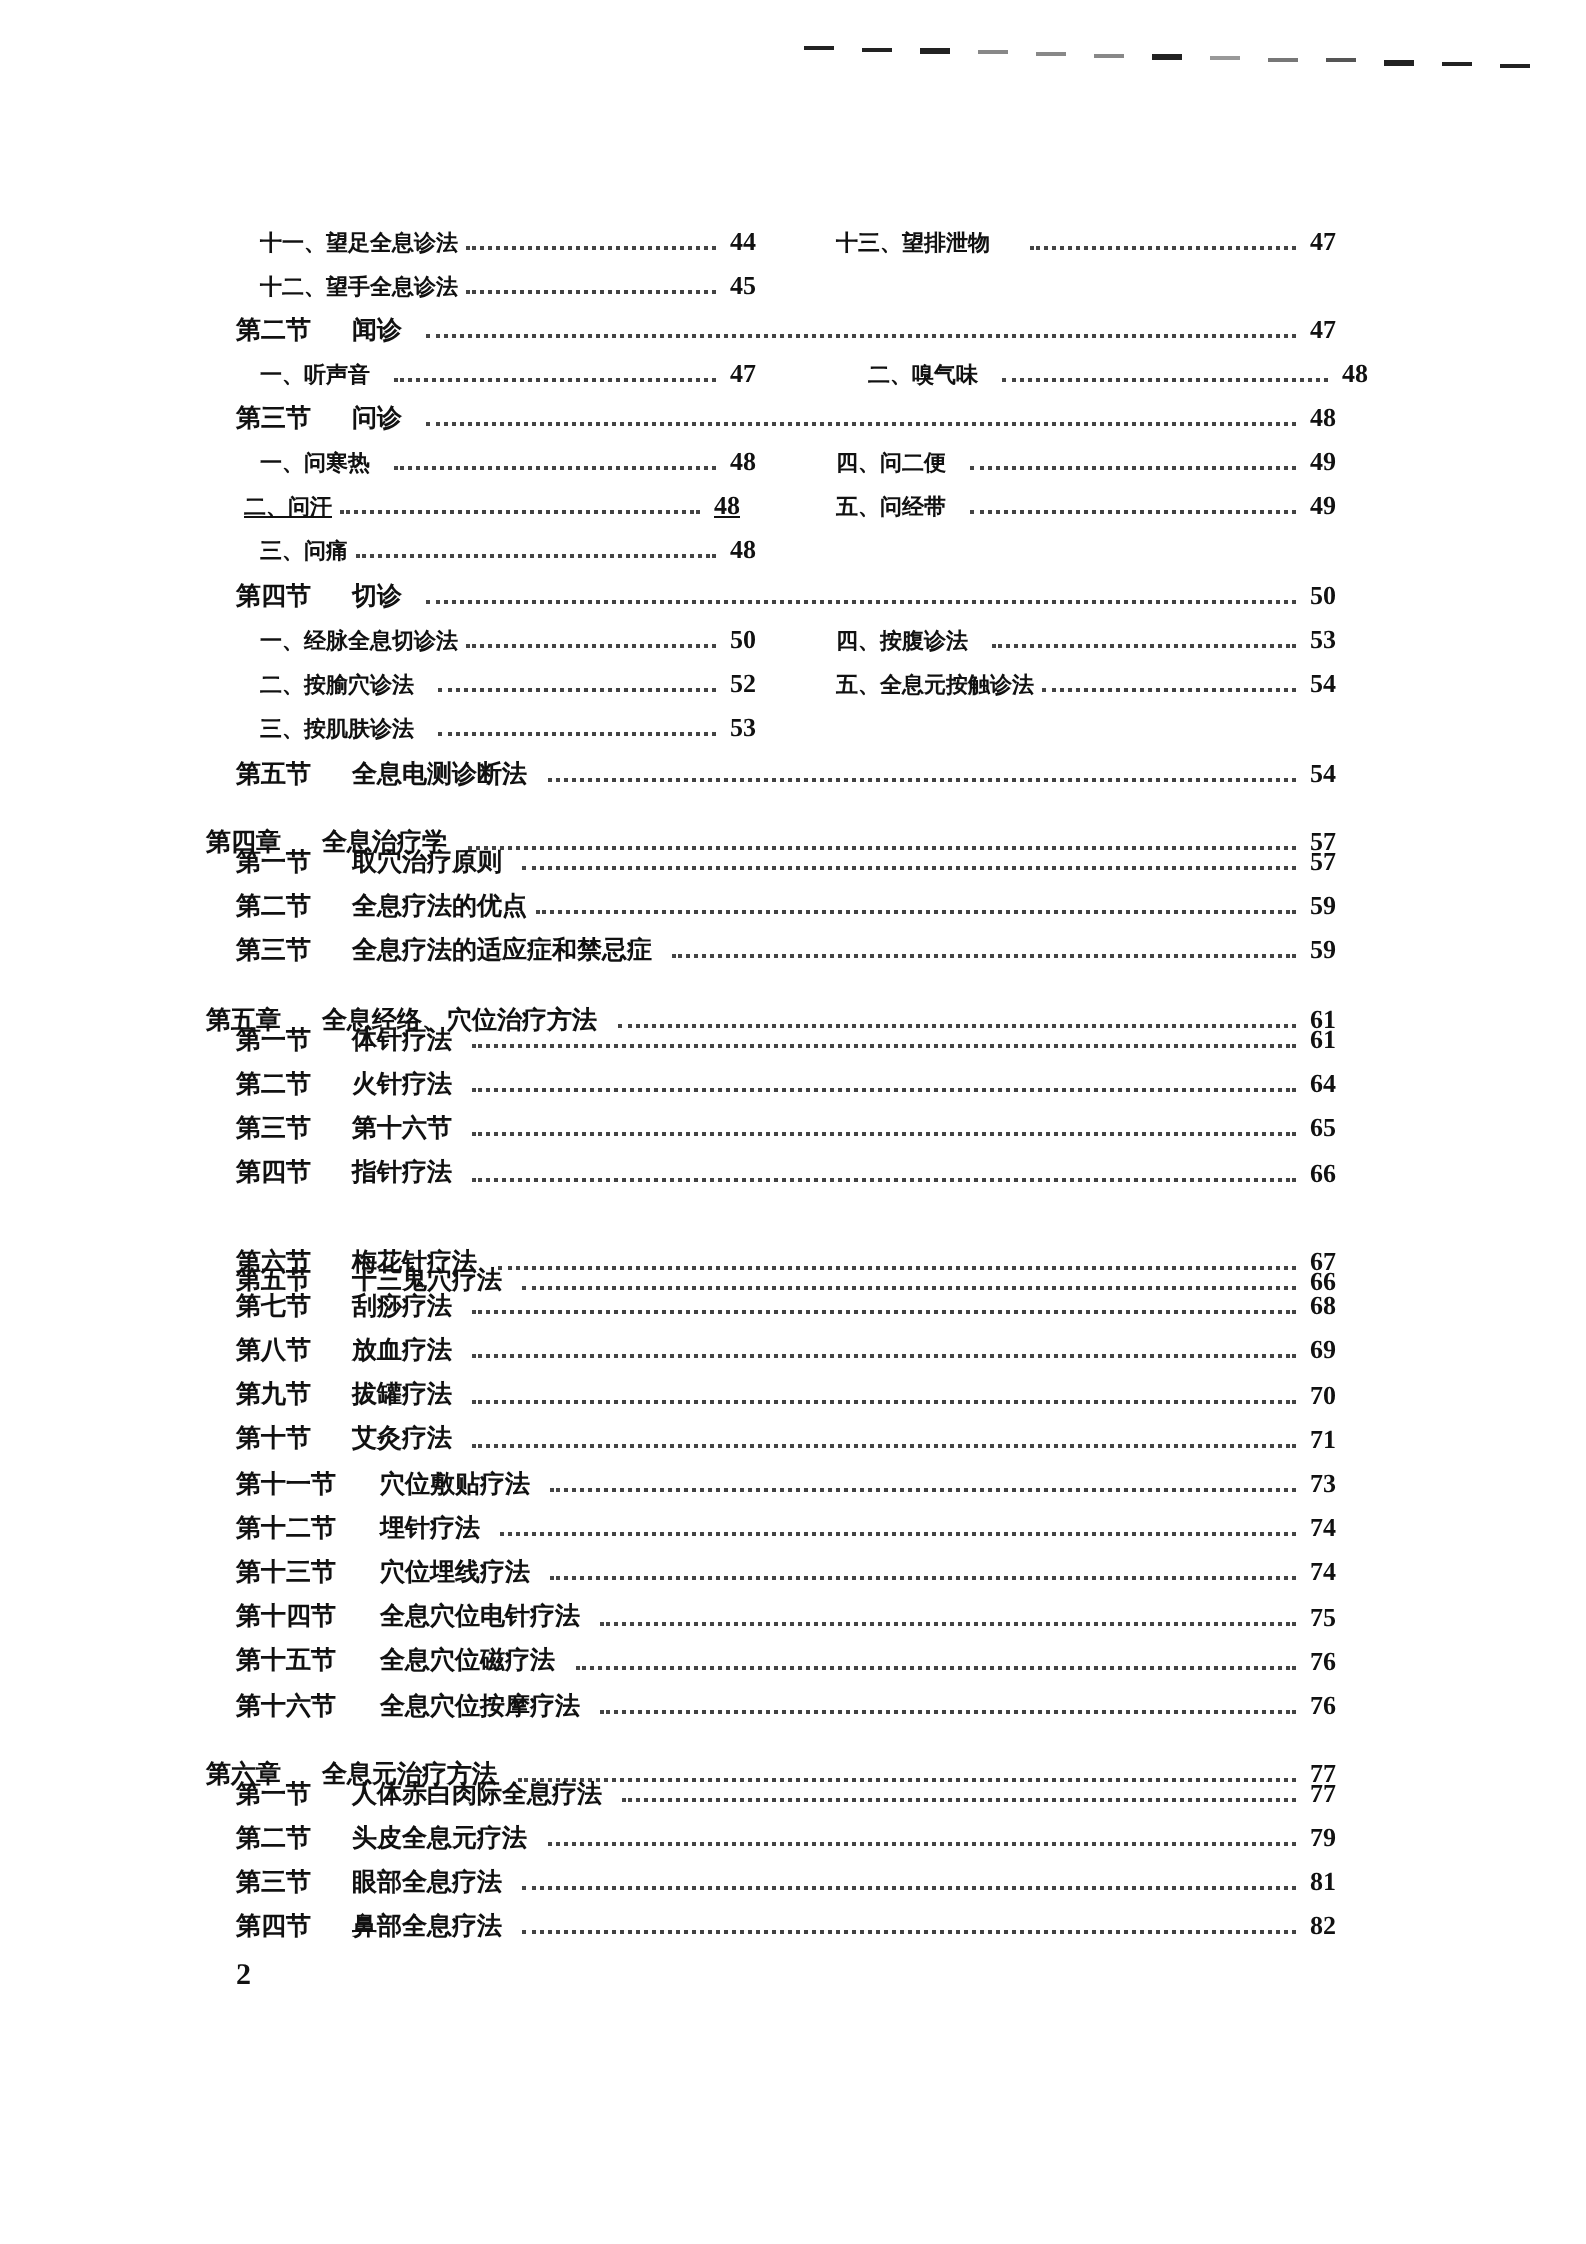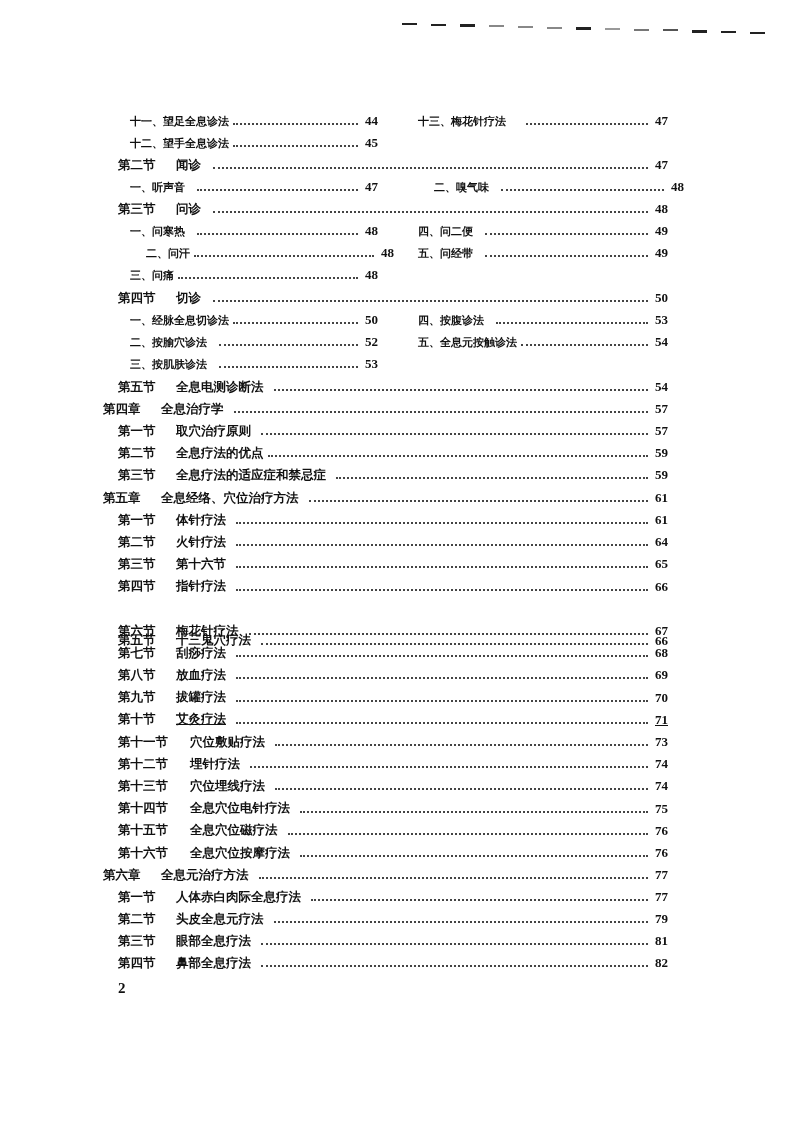--- a/index.html
+++ b/index.html
@@ -7,21 +7,21 @@
       font-family: "DejaVu Serif", "Liberation Serif", serif; color: #111; }
     .topdashes { position: absolute; top: 23px; left: 402px; width: 380px; height: 10px; }
     .topdashes span { position: absolute; height: 2px; width: 15px; background: #222; }
     .toc { position: absolute; left: 0; top: 0; width: 793px; }
     .row { position: absolute; height: 22px; display: flex; align-items: center; font-size: 12.5px; font-weight: bold; white-space: nowrap; }
     .row .lbl { flex: 0 0 auto; }
     .row .sec { display: inline-block; }
     .row .dots { flex: 1 1 auto; margin: 0 4px; border-bottom: 2px dotted #444; height: 0; transform: translateY(3px); }
     .row .pg { flex: 0 0 auto; font-family: "Liberation Serif", serif; font-size: 13px; font-weight: bold; min-width: 16px; text-align: right; }
     .sub { font-size: 11px; }
-    .chapter { font-size: 12.5px; }
+    .chapter { font-size: 12.5px; margin-top: 12px; }
     .pagenum { position: absolute; left: 118px; top: 980px; font-size: 15px; font-weight: bold; font-family: "Liberation Serif", serif; }
   </style>
 </head>
 <body>
 
 <div class="topdashes">
   <span style="left:0;top:0"></span>
   <span style="left:29px;top:1px"></span>
   <span style="left:58px;top:1px;height:3px"></span>
   <span style="left:87px;top:2px;background:#888"></span>
@@ -37,21 +37,21 @@
 </div>
 
 <div class="toc">
 
   <div class="row sub" style="left:130px;top:110px;width:248px;">
     <span class="lbl">十一、望足全息诊法</span>
     <span class="dots"></span>
     <span class="pg">44</span>
   </div>
   <div class="row sub" style="left:418px;top:110px;width:250px;">
-    <span class="lbl">十三、梅花针疗法</span>
+    <span class="lbl">十三、望排泄物</span>
     <span class="dots" style="margin-left:20px"></span>
     <span class="pg">47</span>
   </div>
 
   <div class="row sub" style="left:130px;top:132px;width:248px;">
     <span class="lbl">十二、望手全息诊法</span>
     <span class="dots"></span>
     <span class="pg">45</span>
   </div>
 
@@ -82,21 +82,21 @@
     <span class="lbl">一、问寒热</span>
     <span class="dots" style="margin-left:12px"></span>
     <span class="pg">48</span>
   </div>
   <div class="row sub" style="left:418px;top:220px;width:250px;">
     <span class="lbl">四、问二便</span>
     <span class="dots" style="margin-left:12px"></span>
     <span class="pg">49</span>
   </div>
 
-  <div class="row sub" style="left:146px;top:242px;width:248px;">
+  <div class="row sub" style="left:122px;top:242px;width:248px;text-decoration:underline;">
     <span class="lbl">二、问汗</span>
     <span class="dots"></span>
     <span class="pg">48</span>
   </div>
   <div class="row sub" style="left:418px;top:242px;width:250px;">
     <span class="lbl">五、问经带</span>
     <span class="dots" style="margin-left:12px"></span>
     <span class="pg">49</span>
   </div>
 
@@ -212,21 +212,21 @@
       <div class="row" style="left: 118px; top: 664.4px; width: 550px;">
         <span class="lbl"><span class="sec" style="width:58px">第八节</span><span>放血疗法</span></span>
         <span class="dots" style="margin-left:10px"></span>
         <span class="pg">69</span>
       </div>
       <div class="row" style="left: 118px; top: 686.6px; width: 550px; align-items: center;">
         <span class="lbl"><span class="sec" style="width:58px">第九节</span><span>拔罐疗法</span></span>
         <span class="dots" style="margin-left:10px"></span>
         <span class="pg">70</span>
       </div>
-      <div class="row" style="left: 118px; top: 708.8px; width: 550px; text-decoration: underline;">
+      <div class="row" style="left: 118px; top: 708.8px; width: 550px;">
         <span class="lbl"><span class="sec" style="width:58px">第十节</span><span>艾灸疗法</span></span>
         <span class="dots" style="margin-left:10px"></span>
         <span class="pg">71</span>
       </div>
       <div class="row" style="left: 118px; top: 731px; width: 550px;">
         <span class="lbl"><span class="sec" style="width:72px">第十一节</span><span>穴位敷贴疗法</span></span>
         <span class="dots" style="margin-left:10px"></span>
         <span class="pg">73</span>
       </div>
       <div class="row" style="left: 118px; top: 753.2px; width: 550px;">

